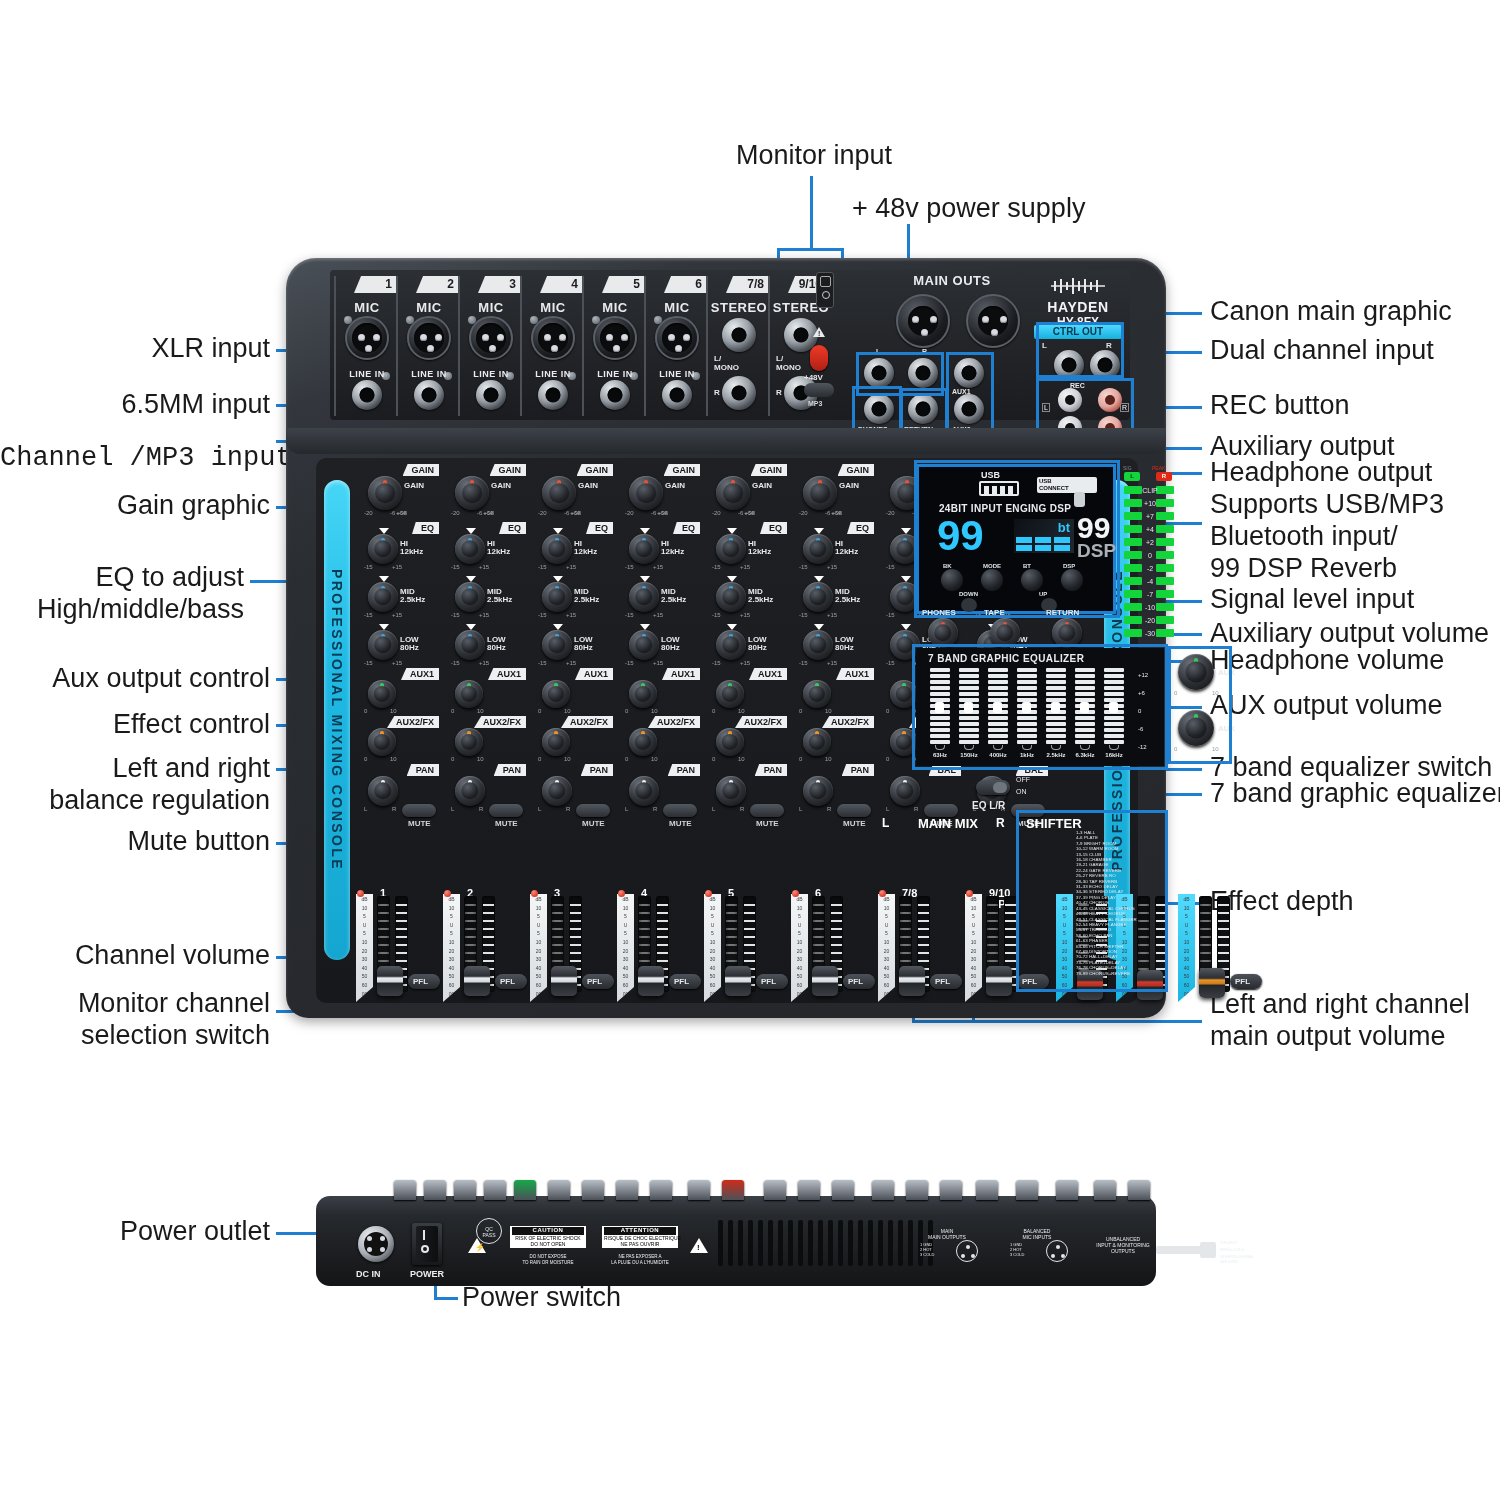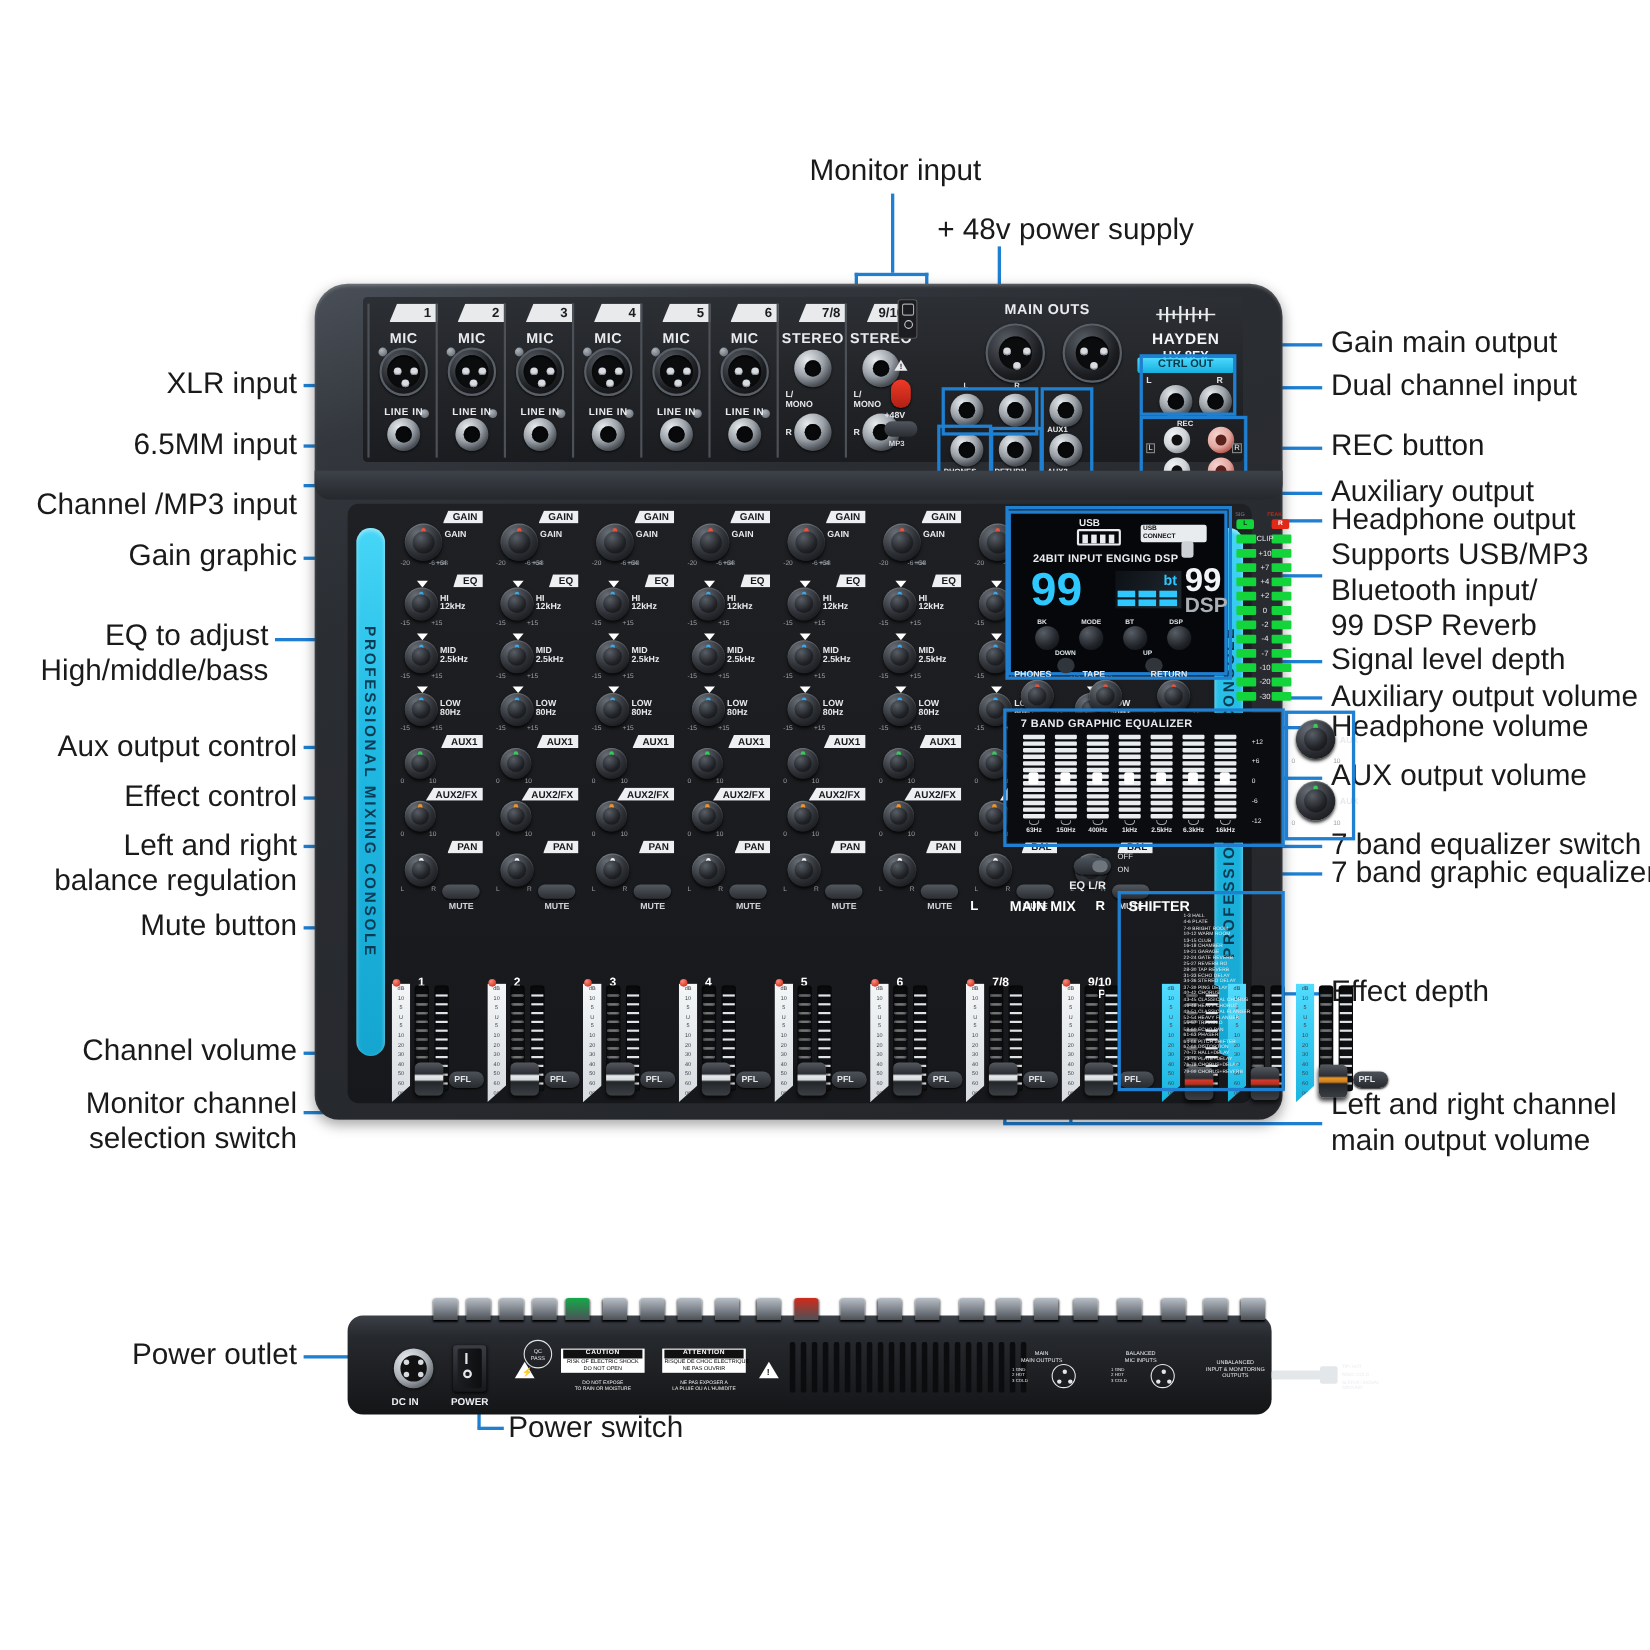--- a/index.html
+++ b/index.html
@@ -228,43 +228,43 @@
   <div class="lead h" style="left:276px; top:1232px; width:90px;"></div>
   <div class="lead v" style="left:434px; top:1250px; height:48px;"></div>
   <div class="lead h" style="left:434px; top:1297px; width:24px;"></div>
 </div>
 
 <div class="ann l" style="left:736px; top:140px;">Monitor input</div>
 <div class="ann l" style="left:852px; top:193px;">+ 48v power supply</div>
 
 <div class="ann r" style="left:0px; top:333px; width:270px;">XLR input</div>
 <div class="ann r" style="left:0px; top:389px; width:270px;">6.5MM input</div>
-<div class="ann r" style="left:0px; top:443px; width:270px;">Channel /MP3 input</div>
+<div class="ann r" style="left:0px; top:443px; width:270px;font-family:Liberation Mono, monospace;">Channel /MP3 input</div>
 <div class="ann r" style="left:0px; top:490px; width:270px;">Gain graphic</div>
 <div class="ann r" style="left:0px; top:562px; width:244px;">EQ to adjust
 High/middle/bass</div>
 <div class="ann r" style="left:0px; top:663px; width:270px;">Aux output control</div>
 <div class="ann r" style="left:0px; top:709px; width:270px;">Effect control</div>
 <div class="ann r" style="left:0px; top:753px; width:270px;">Left and right
 balance regulation</div>
 <div class="ann r" style="left:0px; top:826px; width:270px;">Mute button</div>
 <div class="ann r" style="left:0px; top:940px; width:270px;">Channel volume</div>
 <div class="ann r" style="left:0px; top:988px; width:270px;">Monitor channel
 selection switch</div>
 <div class="ann r" style="left:0px; top:1216px; width:270px;">Power outlet</div>
 
-<div class="ann l" style="left:1210px; top:296px;">Gain main output</div>
+<div class="ann l" style="left:1210px; top:296px;">Canon main graphic</div>
 <div class="ann l" style="left:1210px; top:335px;">Dual channel input</div>
 <div class="ann l" style="left:1210px; top:390px;">REC button</div>
 <div class="ann l" style="left:1210px; top:431px;">Auxiliary output</div>
 <div class="ann l" style="left:1210px; top:457px;">Headphone output</div>
 <div class="ann l" style="left:1210px; top:489px;">Supports USB/MP3
 Bluetooth input/
 99 DSP Reverb</div>
-<div class="ann l" style="left:1210px; top:584px;">Signal level depth</div>
+<div class="ann l" style="left:1210px; top:584px;">Signal level input</div>
 <div class="ann l" style="left:1210px; top:618px;">Auxiliary output volume</div>
 <div class="ann l" style="left:1210px; top:645px;">Headphone volume</div>
 <div class="ann l" style="left:1210px; top:690px;">AUX output volume</div>
 <div class="ann l" style="left:1210px; top:752px;">7 band equalizer switch</div>
 <div class="ann l" style="left:1210px; top:778px;">7 band graphic equalizer</div>
 <div class="ann l" style="left:1210px; top:886px;">Effect depth</div>
 <div class="ann l" style="left:1210px; top:989px;">Left and right channel
 main output volume</div>
 
 <div class="ann l" style="left:462px; top:1282px;">Power switch</div>

